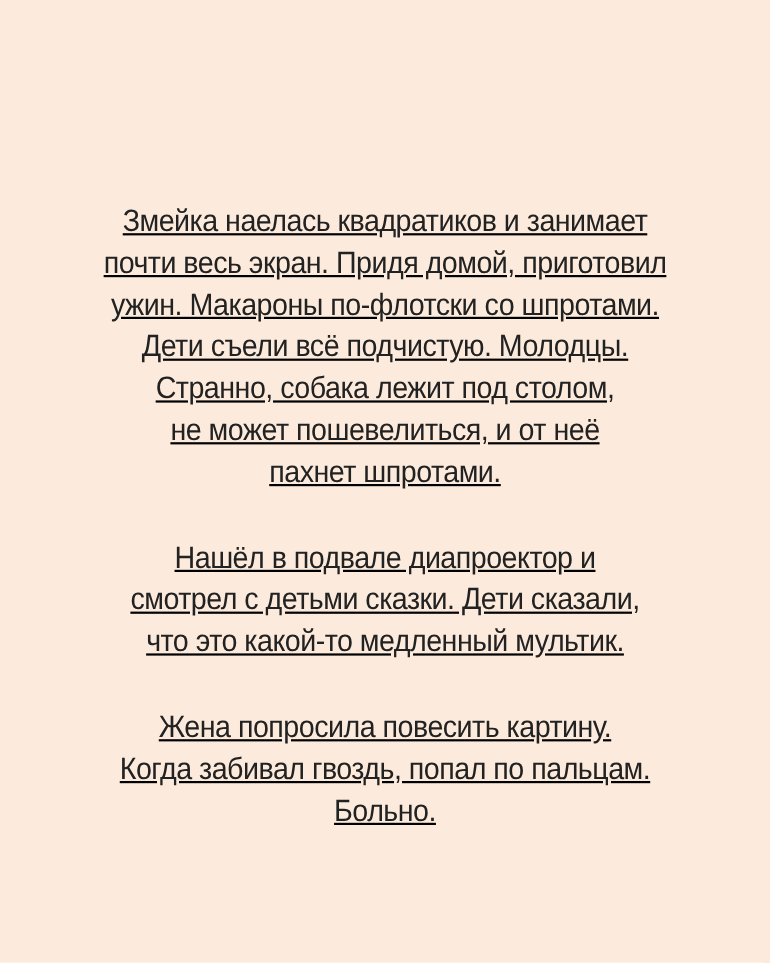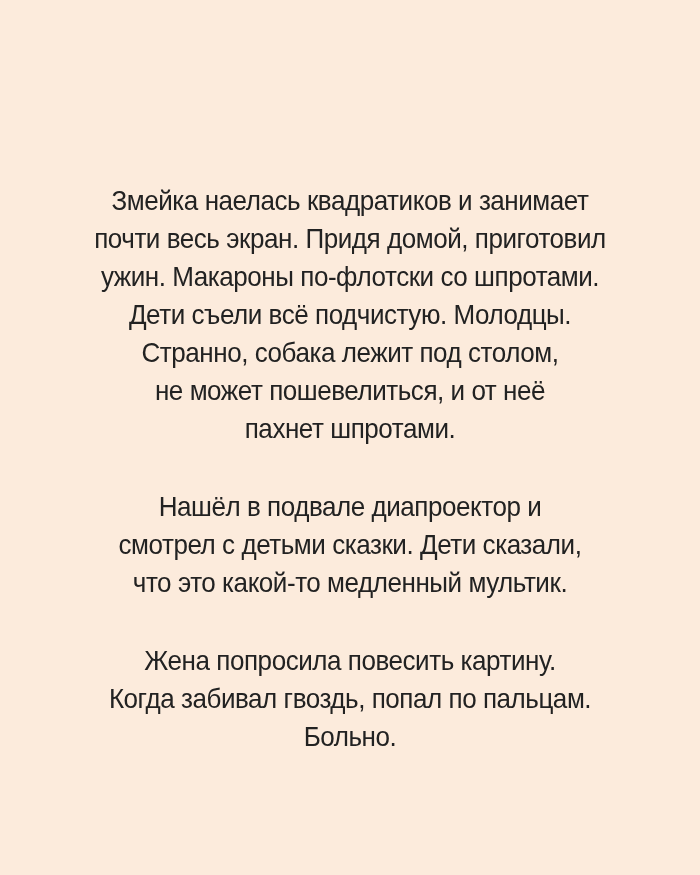--- a/index.html
+++ b/index.html
@@ -5,20 +5,21 @@
   html, body {
     margin: 0;
     padding: 0;
   }
   .page {
     position: relative;
     width: 700px;
     height: 875px;
     background: var(--bg, #fcebdc);
     overflow: hidden;
+    text-decoration: underline;
   }
   .text-block {
     padding-top: 182px;
     text-align: center;
     font-family: "Liberation Sans", sans-serif;
     font-size: 28px;
     line-height: 38px;
     font-weight: 400;
     letter-spacing: -0.5px;
     color: var(--fg, #222222);

